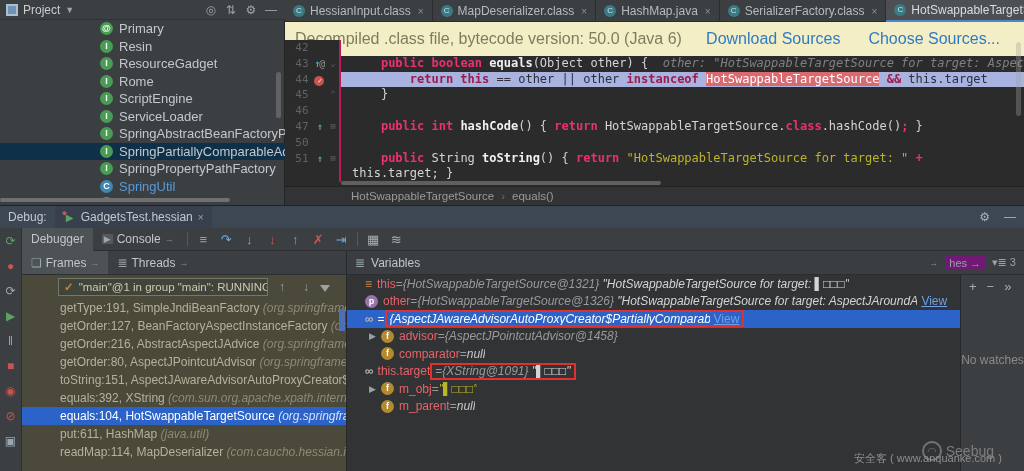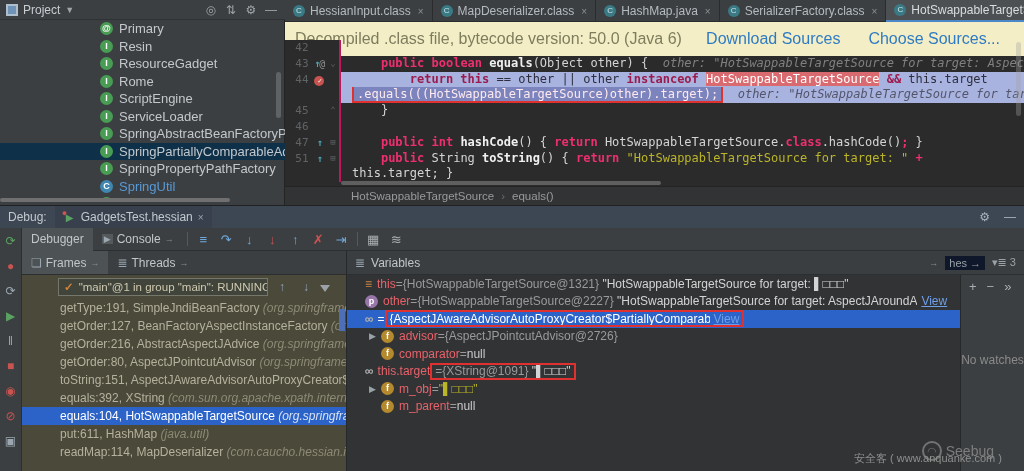--- a/index.html
+++ b/index.html
@@ -75,21 +75,21 @@
   #debug-strip span { font-size:12px; line-height:14px; }
   #debug-toolbar { left:22px; top:22px; width:1002px; height:23px; background:#3c3f41; border-bottom:1px solid #2c2f31; display:flex; align-items:center; }
   .dt-tab { height:23px; display:flex; align-items:center; gap:4px; padding:0 9px; color:#c0c6ca; }
   .dt-tab.selected { background:#4d5254; }
   .pin { color:#8a8a8a; font-size:9px; }
   .tb-ic { width:23px; text-align:center; font-size:13px; }
   .tb-sep { width:1px; height:14px; background:#55595b; margin:0 4px; }
   #frames-tabs { left:22px; top:45px; width:324px; height:24px; background:#3c3f41; border-bottom:1px solid #2c2f31; display:flex; align-items:center; }
   #variables-header { left:346px; top:45px; width:678px; height:24px; background:#3a3e41; border-bottom:1px solid #2c2f31; border-left:1px solid #262829; display:flex; align-items:center; padding:0 8px; gap:6px; color:#c0c6ca; }
   #variables-header .right { margin-left:auto; display:flex; align-items:center; gap:7px; color:#9aa2a8; font-size:11px; }
-  #variables-header .right .mini-tab { background:#0f172a; padding:1px 4px; }
+  #variables-header .right .mini-tab { background:#701a75; padding:1px 4px; }
 
   #frames-body { left:22px; top:69px; width:324px; height:197px; background:#4b4939; overflow:hidden; }
   #thread-row { height:24px; display:flex; align-items:center; padding-left:36px; gap:6px; }
   #thread-select { width:210px; height:18px; background:#41443b; border:1px solid #75776a; display:flex; align-items:center; padding:0 5px; gap:5px; color:#cfc9b0; font-size:11.5px; white-space:nowrap; overflow:hidden; }
   #thread-select .chk { color:#d0823c; font-weight:bold; }
   .thr-ic { color:#8fa3bd; font-size:12px; width:16px; text-align:center; }
   .funnel { width:0; height:0; border-left:5px solid transparent; border-right:5px solid transparent; border-top:7px solid #9aa2a8; display:inline-block; margin-top:2px; }
   #frames-list { position:relative; }
   .frame-row { height:18px; line-height:18px; padding-left:38px; white-space:nowrap; overflow:hidden; color:#b5b19e; }
   .frame-row .pkg { font-style:italic; color:#8d8a76; }
@@ -105,21 +105,21 @@
   .var-row .vic { margin-right:5px; flex:none; }
   .var-row .vic.this-ic { color:#cb8742; font-weight:bold; }
   .var-row .vic.watch-ic { color:#b0b0b0; font-weight:bold; letter-spacing:-1px; }
   .var-row .vname { color:#e8626a; }
   .var-row.selected .vname, .var-row.selected .vref { color:#ffffff; }
   .var-row .vref { color:#9a9a9a; }
   .var-row .vstr { color:#d4d4d4; }
   .var-row .vstr.yellow { color:#bbb529; }
   .var-row .vplain { color:#c8c8c8; }
   .var-row .view-link { color:#6f9fe8; margin-left:4px; flex:none;text-decoration:underline; }
-  .var-row .vtrunc { overflow:hidden; }
+  .var-row .vtrunc { overflow:hidden;font-style:italic; }
   .red-annot-inline { border:2px solid #e03131; display:inline-flex; align-items:center; padding:0 3px; height:17px; overflow:hidden; }
   .indent1 { padding-left:22px !important; }
 
   #watches-body { left:960px; top:69px; width:64px; height:197px; background:#3c3f41; border-left:1px solid #262829; }
   #watches-toolbar { display:flex; align-items:center; gap:10px; padding:4px 8px; color:#a8adb1; font-size:13px; }
   #no-watches { text-align:center; margin-top:55px; color:#8a8a8a; font-size:12px; }
 
   
   #wm-anquanke { right:22px; bottom:5px; color:#8f8f8f; font-size:11px; }
   #wm-seebug { right:30px; bottom:10px; display:flex; align-items:center; gap:4px; color:#848484; font-size:14px; opacity:.9; }
@@ -224,24 +224,24 @@
     <span>Decompiled .class file, bytecode version: 50.0 (Java 6)</span>
     <span class="links">
       <a href="#">Download Sources</a>
       <a href="#">Choose Sources...</a>
     </span>
   </div>
   <div class="abs" id="code-area">
       <div class="code-line"><div class="gutter"><span class="num">42</span><span class="gic"></span><span class="fold"></span></div><div class="code-text"></div></div>
       <div class="code-line"><div class="gutter"><span class="num">43</span><span class="gic"><span class="ovr">↑</span><span class="ann">@</span></span><span class="fold">⌄</span></div><div class="code-text"><span class="tk-pl">    </span><span class="tk-kw">public boolean </span><span class="tk-meth">equals</span><span class="tk-pl">(Object other) {  </span><span class="tk-hint">other: "HotSwappableTargetSource for target: Aspec</span></div></div>
       <div class="code-line"><div class="gutter"><span class="num">44</span><span class="gic"><span class="bp">✓</span></span><span class="fold"></span></div><div class="code-text exec"><span class="tk-dark">        </span><span class="tk-kwd">return this</span><span class="tk-dark"> == other || other </span><span class="tk-kwd">instanceof</span><span class="tk-dark"> </span><span class="tk-usage">HotSwappableTargetSource</span><span class="tk-dark"> </span><span class="tk-kwd">&amp;&amp;</span><span class="tk-dark"> this.target</span></div></div>
-      <div class="code-line"><div class="gutter"><span class="num"></span><span class="gic"></span><span class="fold"></span></div><div class="code-text exec"><span class="red-annot"><span class="tk-selw">.equals(((HotSwappableTargetSource)other).target);</span></span><span class="tk-dark">  </span><span class="tk-hintd">other: "HotSwappableTargetSource for tar</span></div></div>
       <div class="code-line"><div class="gutter"><span class="num">45</span><span class="gic"></span><span class="fold">⌃</span></div><div class="code-text"><span class="tk-pl">    }</span></div></div>
       <div class="code-line"><div class="gutter"><span class="num">46</span><span class="gic"></span><span class="fold"></span></div><div class="code-text"></div></div>
       <div class="code-line"><div class="gutter"><span class="num">47</span><span class="gic"><span class="ovr">↑</span></span><span class="fold">⊞</span></div><div class="code-text"><span class="tk-pl">    </span><span class="tk-kw">public int </span><span class="tk-meth">hashCode</span><span class="tk-pl">() { </span><span class="tk-kw">return </span><span class="tk-pl">HotSwappableTargetSource.</span><span class="tk-kw">class</span><span class="tk-pl">.hashCode()</span><span class="tk-kw">;</span><span class="tk-pl"> }</span></div></div>
+      <div class="code-line"><div class="gutter"><span class="num">50</span><span class="gic"></span><span class="fold"></span></div><div class="code-text"></div></div>
       <div class="code-line"><div class="gutter"><span class="num">51</span><span class="gic"><span class="ovr">↑</span></span><span class="fold">⊞</span></div><div class="code-text"><span class="tk-pl">    </span><span class="tk-kw">public </span><span class="tk-pl">String </span><span class="tk-meth">toString</span><span class="tk-pl">() { </span><span class="tk-kw">return </span><span class="tk-str">"HotSwappableTargetSource for target: "</span><span class="tk-kw"> +</span></div></div>
       <div class="code-line"><div class="gutter"><span class="num"></span><span class="gic"></span><span class="fold"></span></div><div class="code-text"><span class="tk-pl">this.target; }</span></div></div>
     </div>
   <div class="abs hsb" style="left:56px;top:181px;width:320px;height:4px;background:rgba(160,160,160,.45);"></div>
   <div class="abs scroll-thumb" style="left:731px;top:42px;width:5px;height:74px;background:rgba(160,160,160,.35);"></div>
   <div class="abs" id="breadcrumb">
     <span>HotSwappableTargetSource</span>
     <span style="color:#6e6e6e">›</span>
     <span>equals()</span>
   </div>
@@ -358,38 +358,38 @@
         <span class="vic this-ic">≡</span>
         <span class="vname">this</span>
         <span class="vref"> = </span>
         <span class="vtrunc variable-value" style="max-width: 500px; display: inline-block; white-space: nowrap;"><span class="vref">{HotSwappableTargetSource@1321} </span><span class="vstr">"HotSwappableTargetSource for target: ▌□□□"</span></span>
       </div>
       <div class="var-row">
         <span class="arrow"></span>
         <span class="vic circ purple">p</span>
         <span class="vname">other</span>
         <span class="vref"> = </span>
-        <span class="vtrunc variable-value" style="max-width: 500px; display: inline-block; white-space: nowrap;"><span class="vref">{HotSwappableTargetSource@2227} </span><span class="vstr">"HotSwappableTargetSource for target: AspectJAroundAdvice: order 21...</span></span>
+        <span class="vtrunc variable-value" style="max-width: 500px; display: inline-block; white-space: nowrap;"><span class="vref">{HotSwappableTargetSource@1326} </span><span class="vstr">"HotSwappableTargetSource for target: AspectJAroundAdvice: order 21...</span></span>
         <span class="view-link">View</span>
       </div>
       <div class="var-row selected">
         <span class="arrow"></span>
         <span class="vic watch-ic">∞</span>
         <span class="vref"> = </span>
         <span class="red-annot-inline">
           <span class="vtrunc" style="max-width: 320px;"><span class="vref">{AspectJAwareAdvisorAutoProxyCreator$PartiallyComparableAdvisorHo...</span></span>
           <span class="view-link"> View</span>
         </span>
       </div>
       <div class="var-row indent1">
         <span class="arrow">▶</span>
         <span class="vic circ gold">f</span>
         <span class="vname">advisor</span>
         <span class="vref"> = </span>
-        <span class="vtrunc variable-value" style="max-width: 500px; display: inline-block; white-space: nowrap;"><span class="vref">{AspectJPointcutAdvisor@2726} </span></span>
+        <span class="vtrunc variable-value" style="max-width: 500px; display: inline-block; white-space: nowrap;"><span class="vref">{AspectJPointcutAdvisor@1458} </span></span>
       </div>
       <div class="var-row indent1">
         <span class="arrow"></span>
         <span class="vic circ gold">f</span>
         <span class="vname">comparator</span>
         <span class="vref"> = </span>
         <span class="vtrunc variable-value" style="max-width: 500px; display: inline-block; white-space: nowrap;"><span class="vplain">null</span></span>
       </div>
       <div class="var-row">
         <span class="arrow"></span>

